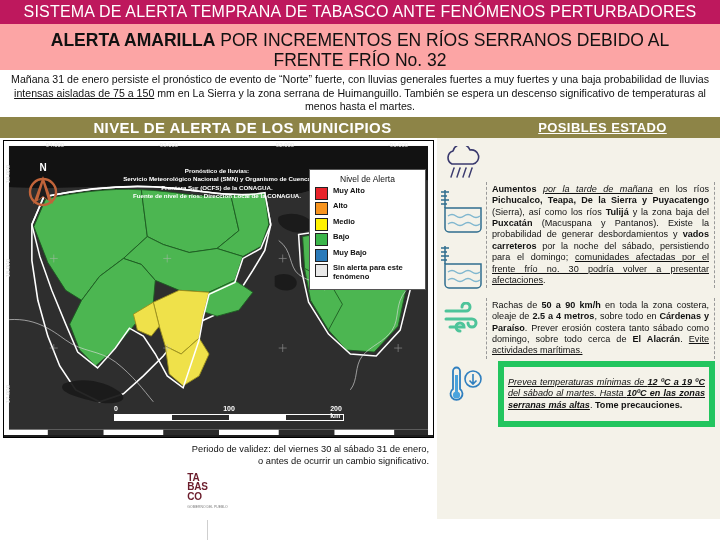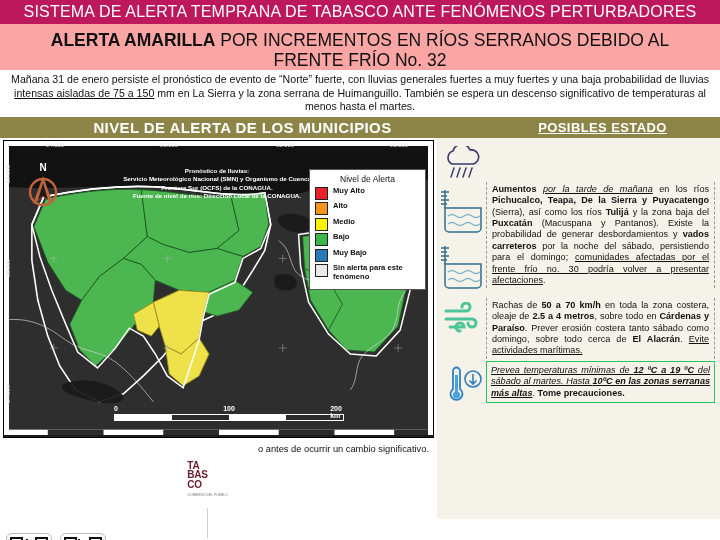--- a/index.html
+++ b/index.html
@@ -111,21 +111,21 @@
   .effects{padding:4px 5px 0 3px;}
   .efrow{display:flex;align-items:flex-start;margin-bottom:2px;}
   .eficon{width:46px;flex:none;display:flex;align-items:center;justify-content:center;padding-top:4px;}
   .eftext{
     flex:1;font-size:9.1px;line-height:11.4px;color:#111;text-align:justify;
     border-left:1px dashed #999;border-right:1px dashed #999;padding:2px 5px 2px 5px;
   }
   .eftext b{font-weight:bold;}
   .eftext u{text-decoration:underline;}
   .eftext i{font-style:italic;}
-  .boxed{border:1px solid #22c55e;padding:3px 4px;}
+  .boxed{border:6px solid #22c55e;padding:10px 4px;margin-left:12px;}
 </style>
 </head>
 <body>
 
 <div class="poster">
 
   <div class="topbar">
     <span>SISTEMA DE ALERTA TEMPRANA DE TABASCO ANTE FENÓMENOS PERTURBADORES</span>
   </div>
 
@@ -288,20 +288,21 @@
           <div class="scale-bar-graphic">
             <i style="background:#fff"></i>
               <i style="background:#2b2b2b"></i>
               <i style="background:#fff"></i>
               <i style="background:#2b2b2b"></i>
           </div>
         </div>
       </div>
 
       <div class="validity">
+        <div>Periodo de validez: del viernes 30 al sábado 31 de enero,</div>
         <div>o antes de ocurrir un cambio significativo.</div>
       </div>
 
       <div class="footer">
         <div class="qr">
           <svg class="qrimg" viewBox="0 0 21 21" shape-rendering="crispEdges">
             <rect width="21" height="21" fill="#fff"></rect>
             <g fill="#111">
               <rect x="0" y="0" width="7" height="1"></rect>
                 <rect x="0" y="6" width="7" height="1"></rect>
@@ -470,21 +471,21 @@
           <div class="eficon">
             <svg width="42" height="32" viewBox="0 0 42 32">
               <g stroke="#4ec49a" stroke-width="3" fill="none" stroke-linecap="round">
                 <path d="M4,9 L24,9 a4,4 0 1,0 -4,-4"></path>
                 <path d="M4,17 L30,17 a4,4 0 1,1 -4,4"></path>
                 <path d="M8,25 L22,25 a4,4 0 1,0 -4,4"></path>
               </g>
             </svg>
           </div>
           <div class="eftext">
-            <span>Rachas de </span><b>50 a 70 km/h</b><span> en toda la zona costera, oleaje de </span><b>2.5 a 4 metros</b><span>, sobre todo en </span><b>Cárdenas y Paraíso</b><span>. Prever erosión costera tanto sábado como domingo, sobre todo cerca de </span><b>El Alacrán</b><span>. </span><u>Evite actividades marítimas.</u>
+            <span>Rachas de </span><b>50 a 90 km/h</b><span> en toda la zona costera, oleaje de </span><b>2.5 a 4 metros</b><span>, sobre todo en </span><b>Cárdenas y Paraíso</b><span>. Prever erosión costera tanto sábado como domingo, sobre todo cerca de </span><b>El Alacrán</b><span>. </span><u>Evite actividades marítimas.</u>
           </div>
         </div>
 
         <div class="efrow">
           <div class="eficon">
             <svg width="44" height="40" viewBox="0 0 44 40">
               <g stroke="#2f7fbf" stroke-width="1.8" fill="none">
                 <path d="M12,6 a3.5,3.5 0 0,1 7,0 L19,24 a6,6 0 1,1 -7,0 Z"></path>
               </g>
               <circle cx="15.5" cy="30" r="3.6" fill="#4aa3dd"></circle>

